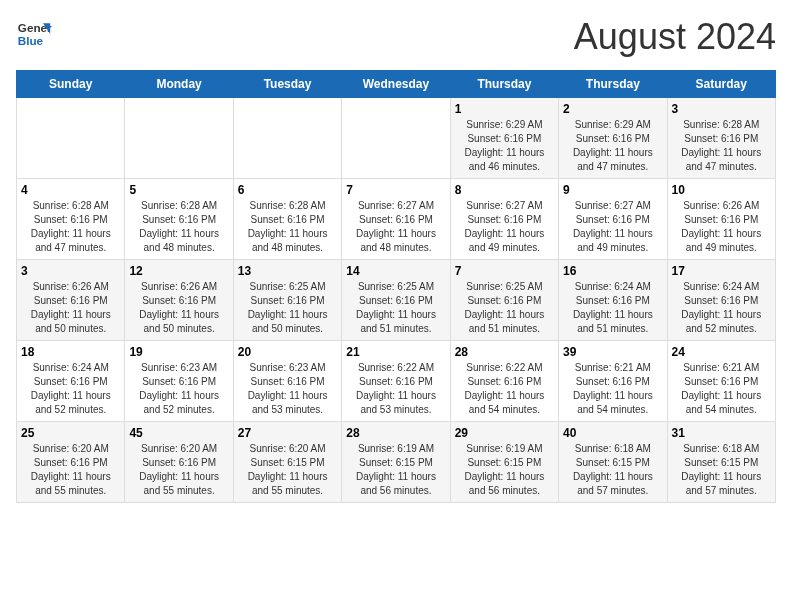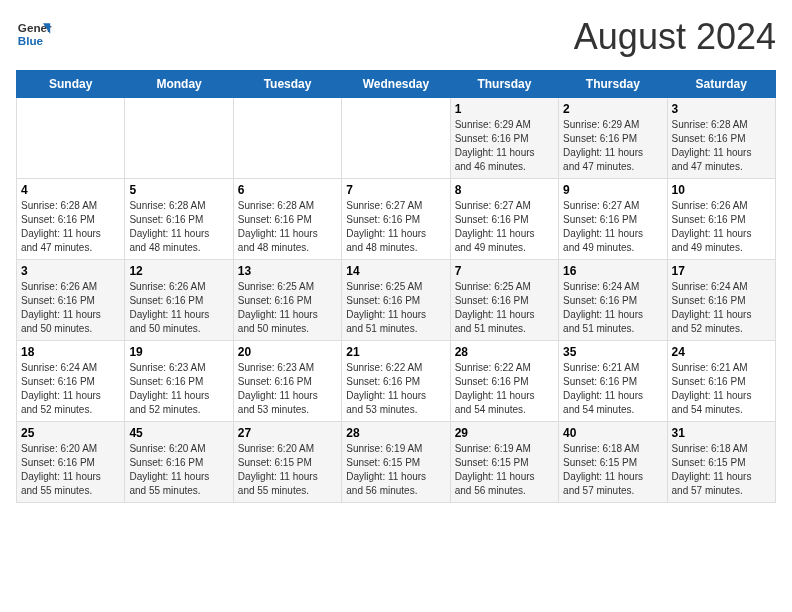--- a/index.html
+++ b/index.html
@@ -72,20 +72,21 @@
     .day-number {
       font-weight: bold;
       font-size: 12px;
       display: block;
       margin-bottom: 2px;
     }
     .day-detail {
       font-size: 10px;
       color: #333;
       line-height: 1.4;
+      text-align: center;
     }
     .empty-cell { background: #fff; }
   </style>
 </head>
 <body>
 
 <div class="header-area">
   <div class="logo">
     <svg class="logo-icon" viewBox="0 0 40 40">
       <text x="2" y="18" font-size="13" font-weight="bold" fill="#333">General</text>
@@ -270,21 +271,21 @@
 and 53 minutes.</div>
         </td>
         <td>
           <span class="day-number">28</span>
           <div class="day-detail" style="white-space: pre-line;">Sunrise: 6:22 AM
 Sunset: 6:16 PM
 Daylight: 11 hours
 and 54 minutes.</div>
         </td>
         <td>
-          <span class="day-number">35</span>
+          <span class="day-number">39</span>
           <div class="day-detail" style="white-space: pre-line;">Sunrise: 6:21 AM
 Sunset: 6:16 PM
 Daylight: 11 hours
 and 54 minutes.</div>
         </td>
         <td>
           <span class="day-number">24</span>
           <div class="day-detail" style="white-space: pre-line;">Sunrise: 6:21 AM
 Sunset: 6:16 PM
 Daylight: 11 hours

